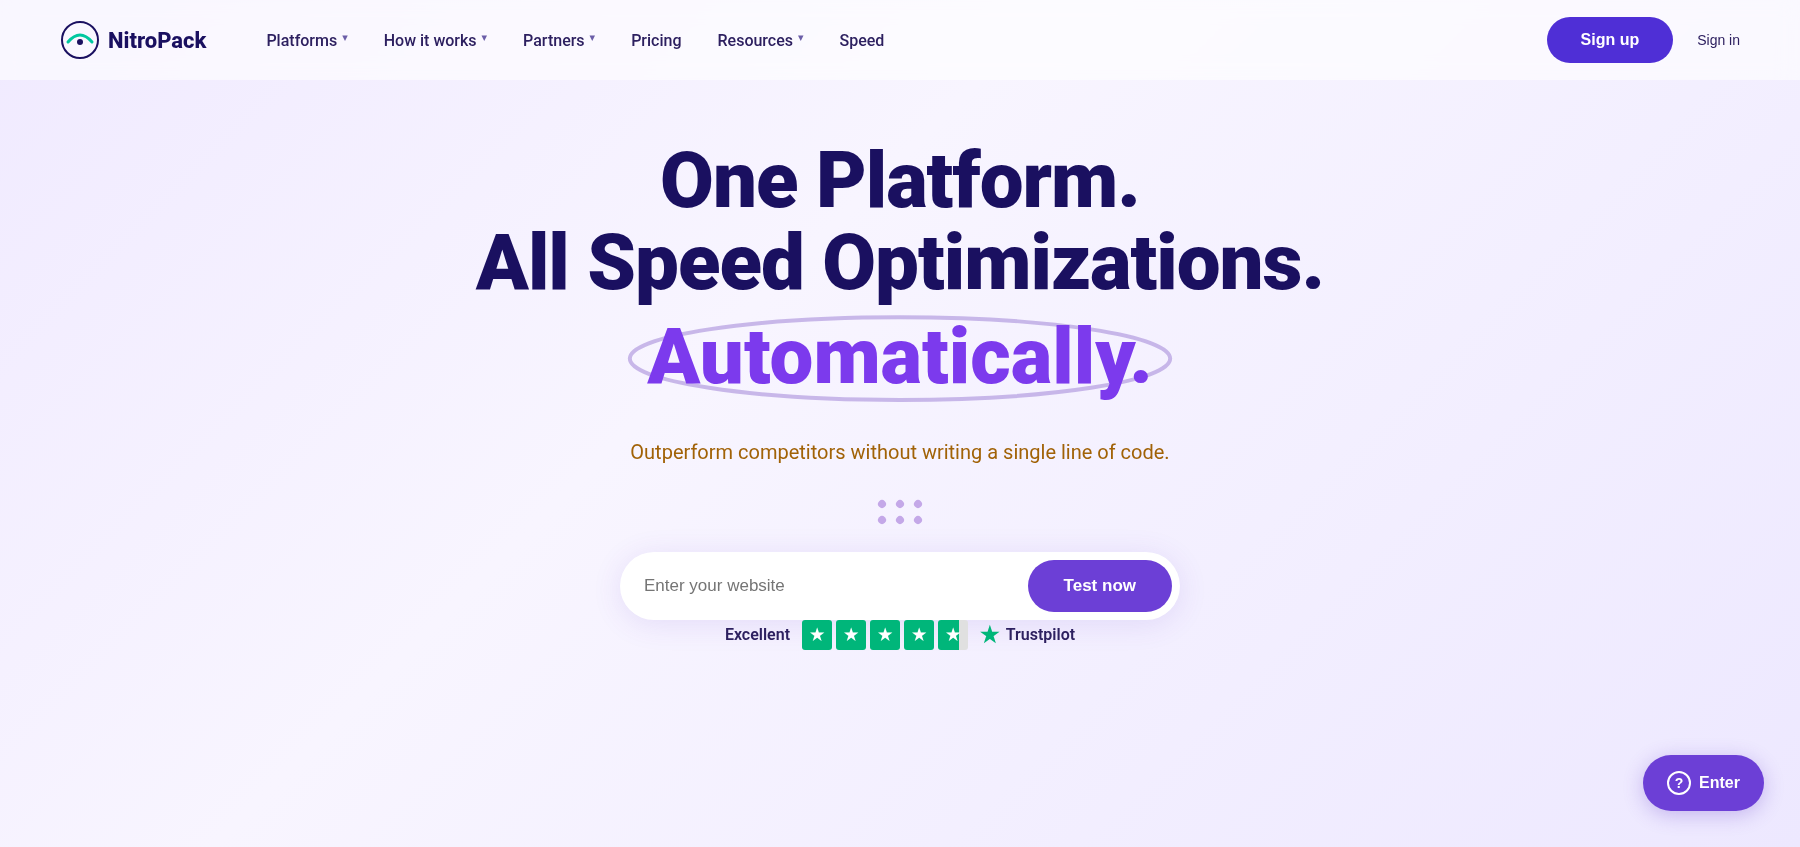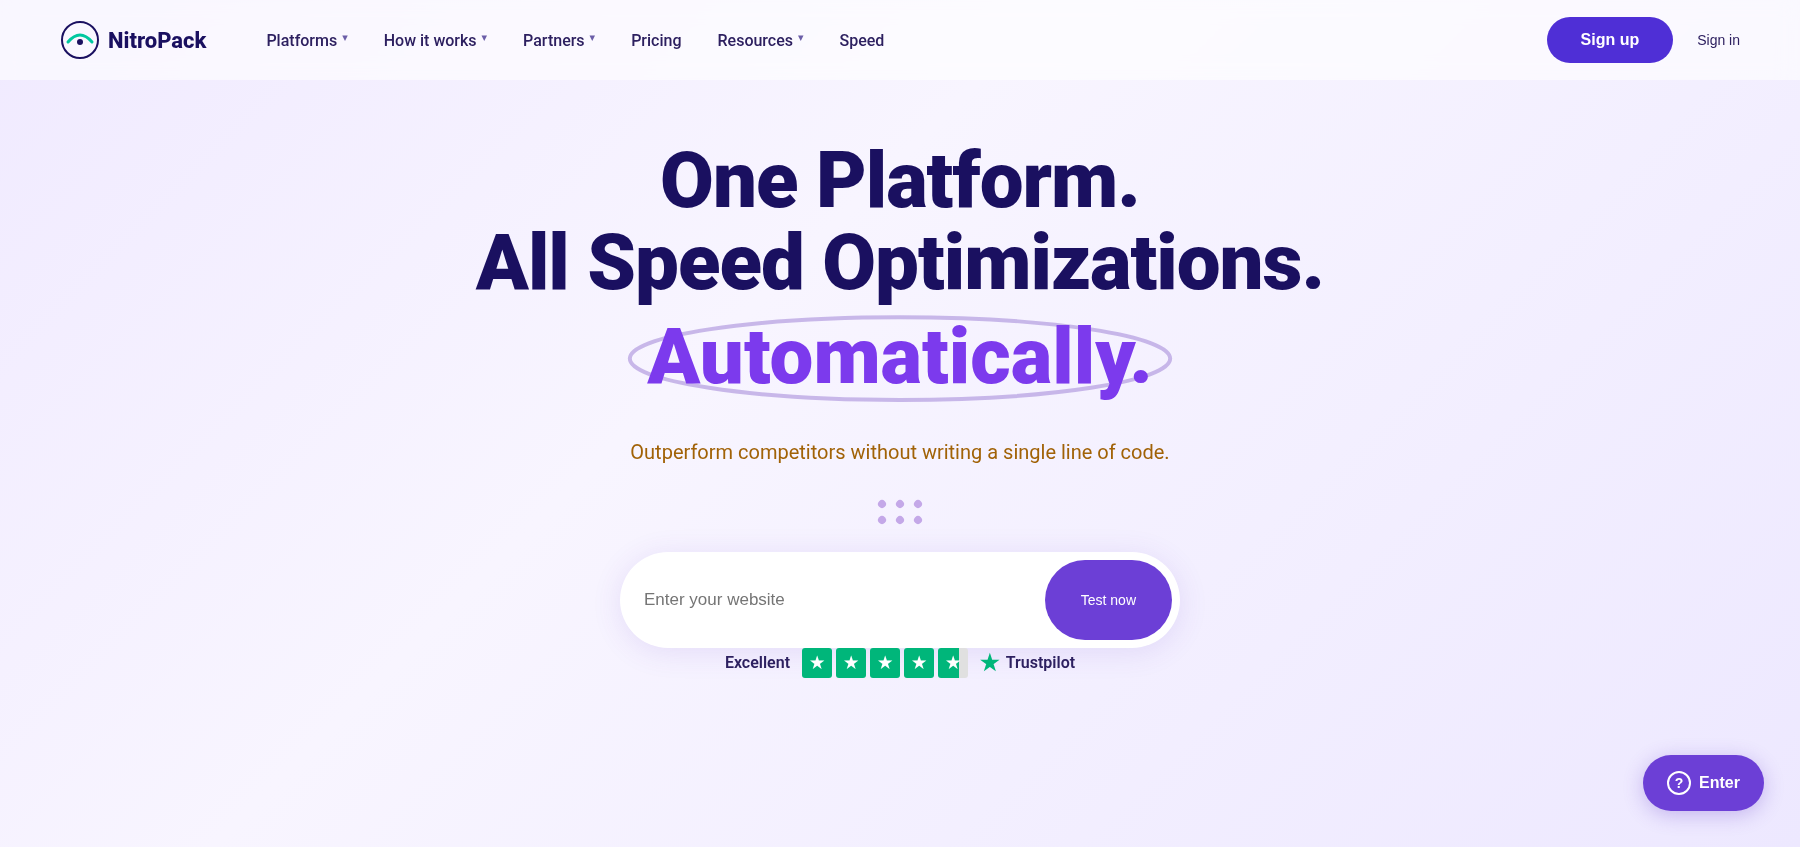--- a/index.html
+++ b/index.html
@@ -164,23 +164,23 @@
       outline: none;
       font-size: 17px;
       color: #888;
       background: transparent;
     }
     .btn-testnow {
       background: #6c3fd6;
       color: #fff;
       border: none;
       border-radius: 50px;
-      padding: 32px 36px;
-      font-size: 14px;
-      font-weight: 400;
+      padding: 16px 36px;
+      font-size: 17px;
+      font-weight: 700;
       cursor: pointer;
       white-space: nowrap;
     }
 
     
     .trustpilot-row {
       display: flex;
       align-items: center;
       gap: 12px;
       font-size: 16px;

